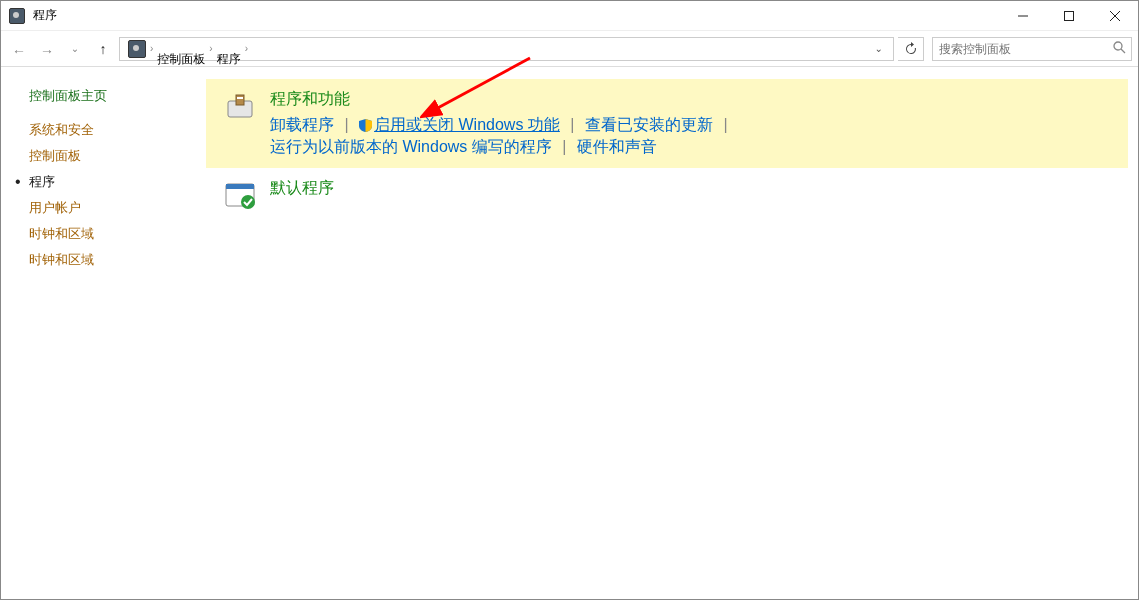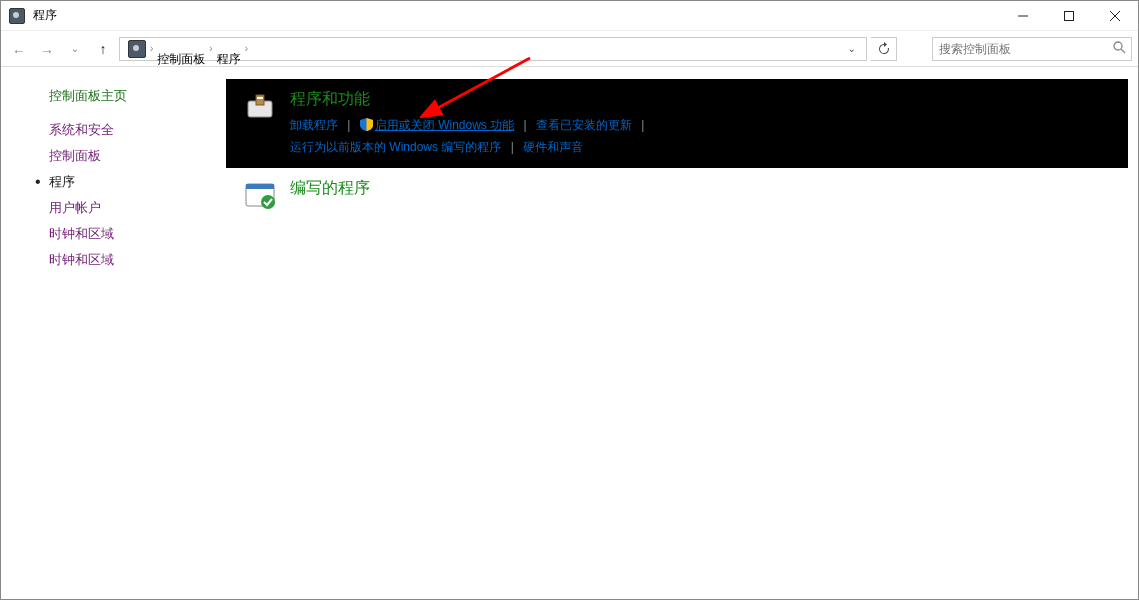--- a/index.html
+++ b/index.html
@@ -16,38 +16,38 @@
   .nav-arrow { width: 24px; height: 24px; display: flex; align-items: center; justify-content: center; color: #888; font-size: 14px; }
   .nav-arrow.enabled { color: #222; }
   .addr-icon { width: 18px; height: 18px; background: #4a5a6a; border: 1px solid #333; border-radius: 2px; margin: 0 4px; position: relative; }
   .addr-icon::after { content: ""; position: absolute; top: 4px; left: 4px; width: 6px; height: 6px; background: #ccc; border-radius: 50%; }
   .breadcrumb { display: flex; align-items: center; font-size: 12px; flex: 1; height: 24px; border: 1px solid #ccc; padding: 0 4px; }
   .crumb { padding: 0 4px; cursor: default; margin-top: 21px; }
   .crumb-sep { color: #888; font-size: 10px; }
   .bc-drop { margin-left: auto; color: #555; font-size: 10px; padding: 0 6px; }
   .refresh-btn { width: 26px; height: 24px; border: 1px solid #ccc; border-left: none; display: flex; align-items: center; justify-content: center; font-size: 14px; color: #333; }
   .search-wrap { position: relative; margin-left: 4px; }
-  .search { width: 200px; height: 24px; border: 1px solid #ccc; font-size: 12px; padding: 0 22px 0 6px; color: #4c1d95; margin-left: 27px; }
+  .search { width: 200px; height: 24px; border: 1px solid #ccc; font-size: 12px; padding: 0 22px 0 6px; color: #4c1d95; }
   .search-icon { position: absolute; right: 6px; top: 4px; color: #888; font-size: 13px; }
   
   .main { display: flex; height: calc(600px - 66px); }
-  .sidebar { width: 205px; padding: 20px 0 0 28px; font-size: 13px; margin-left: 20px; }
+  .sidebar { width: 205px; padding: 20px 0 0 28px; font-size: 13px; }
   .side-title { color: #1a6f1a; margin-bottom: 12px; font-size: 13px; }
   .side-list { list-style: none; }
-  .side-item { color: #701a75; padding: 4px 0; cursor: default; }
+  .side-item { color: #a16207; padding: 4px 0; cursor: default; }
   .side-item.active { color: #222; position: relative; }
   .side-item.active::before { content: "•"; position: absolute; left: -14px; color: #222; font-size: 16px; }
   
   .content { flex: 1; padding: 12px 10px 0 0; }
   .card { display: flex; padding: 10px 0 10px 18px; gap: 14px; }
-  .card.highlight { background: #000000; }
+  .card.highlight { background: #fef9c3; }
   .card-icon { width: 32px; height: 32px; flex-shrink: 0; margin-top: 2px; }
   .card-body { flex: 1; }
   .card-title { color: #1a8a1a; font-size: 16px; margin-bottom: 4px; }
-  .card-links { font-size: 12px; line-height: 22px; }
+  .card-links { font-size: 16px; line-height: 22px; }
   .link { color: #0066cc; cursor: default; }
   .link.fx { text-decoration: underline; }
   .sep { color: #888; margin: 0 6px; }
   .shield { display: inline-block; width: 13px; height: 13px; vertical-align: -2px; margin-right: 2px; }
   
   .arrow-annotation { position: absolute; left: 420px; top: 52px; pointer-events: none; }
 </style>
 </head>
 <body>
 
@@ -151,21 +151,21 @@
     <div class="card">
       <div class="card-icon">
         <svg viewBox="0 0 32 32">
             <rect x="2" y="4" width="28" height="22" rx="2" fill="#fff" stroke="#888"></rect>
             <rect x="2" y="4" width="28" height="5" fill="#3a7abd"></rect>
             <circle cx="24" cy="22" r="7" fill="#2e9e3e"></circle>
             <path d="M20 22 l3 3 l5 -6" stroke="#fff" stroke-width="2" fill="none"></path>
           </svg>
       </div>
       <div class="card-body">
-        <div class="card-title">编写的程序</div>
+        <div class="card-title">默认程序</div>
       </div>
     </div>
 
 
   </div>
 </div>
 
 <svg class="arrow-annotation" width="120" height="70">
   <defs>
       <marker id="ah" markerWidth="10" markerHeight="10" refX="2" refY="3" orient="auto">

